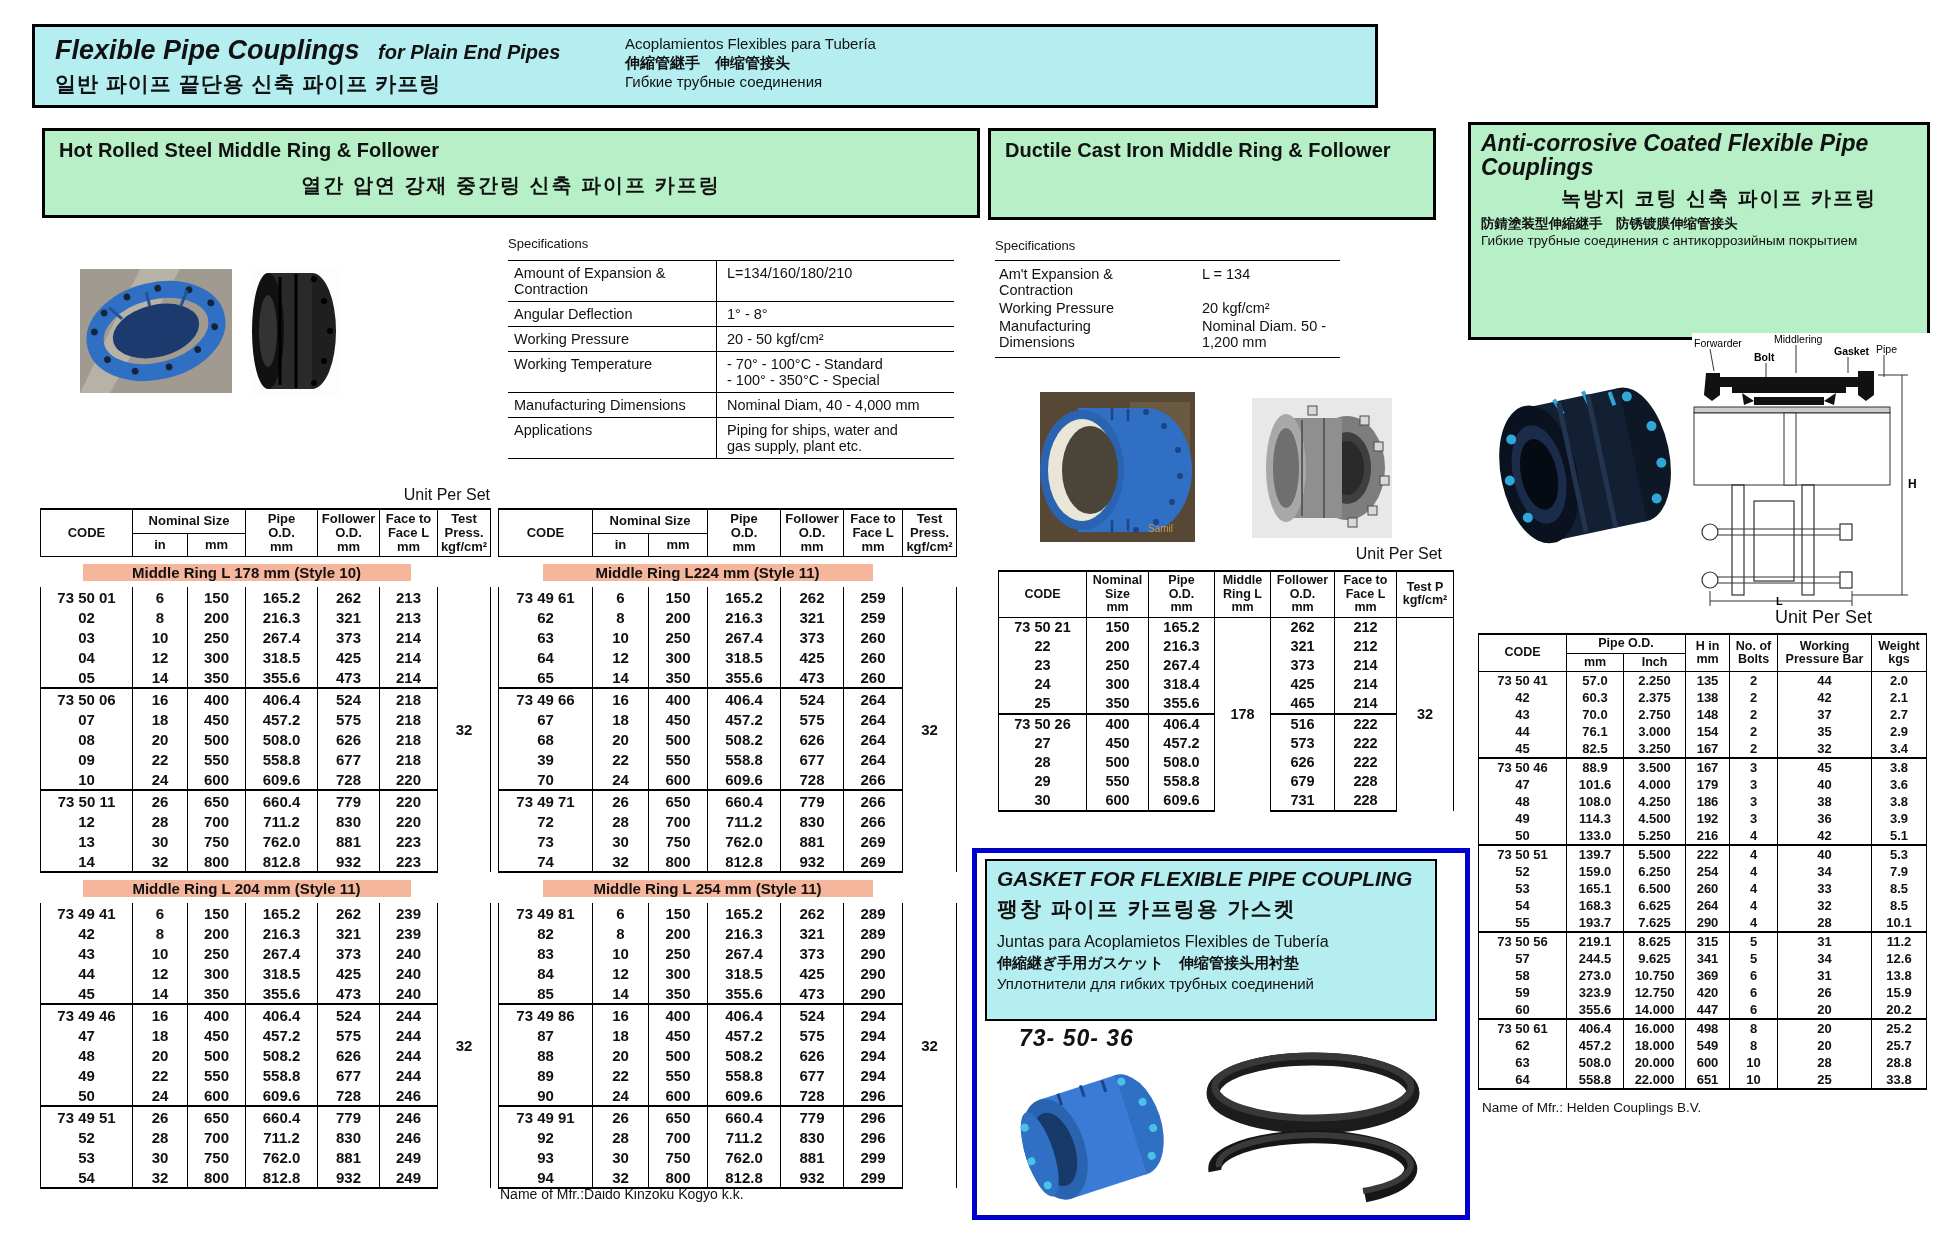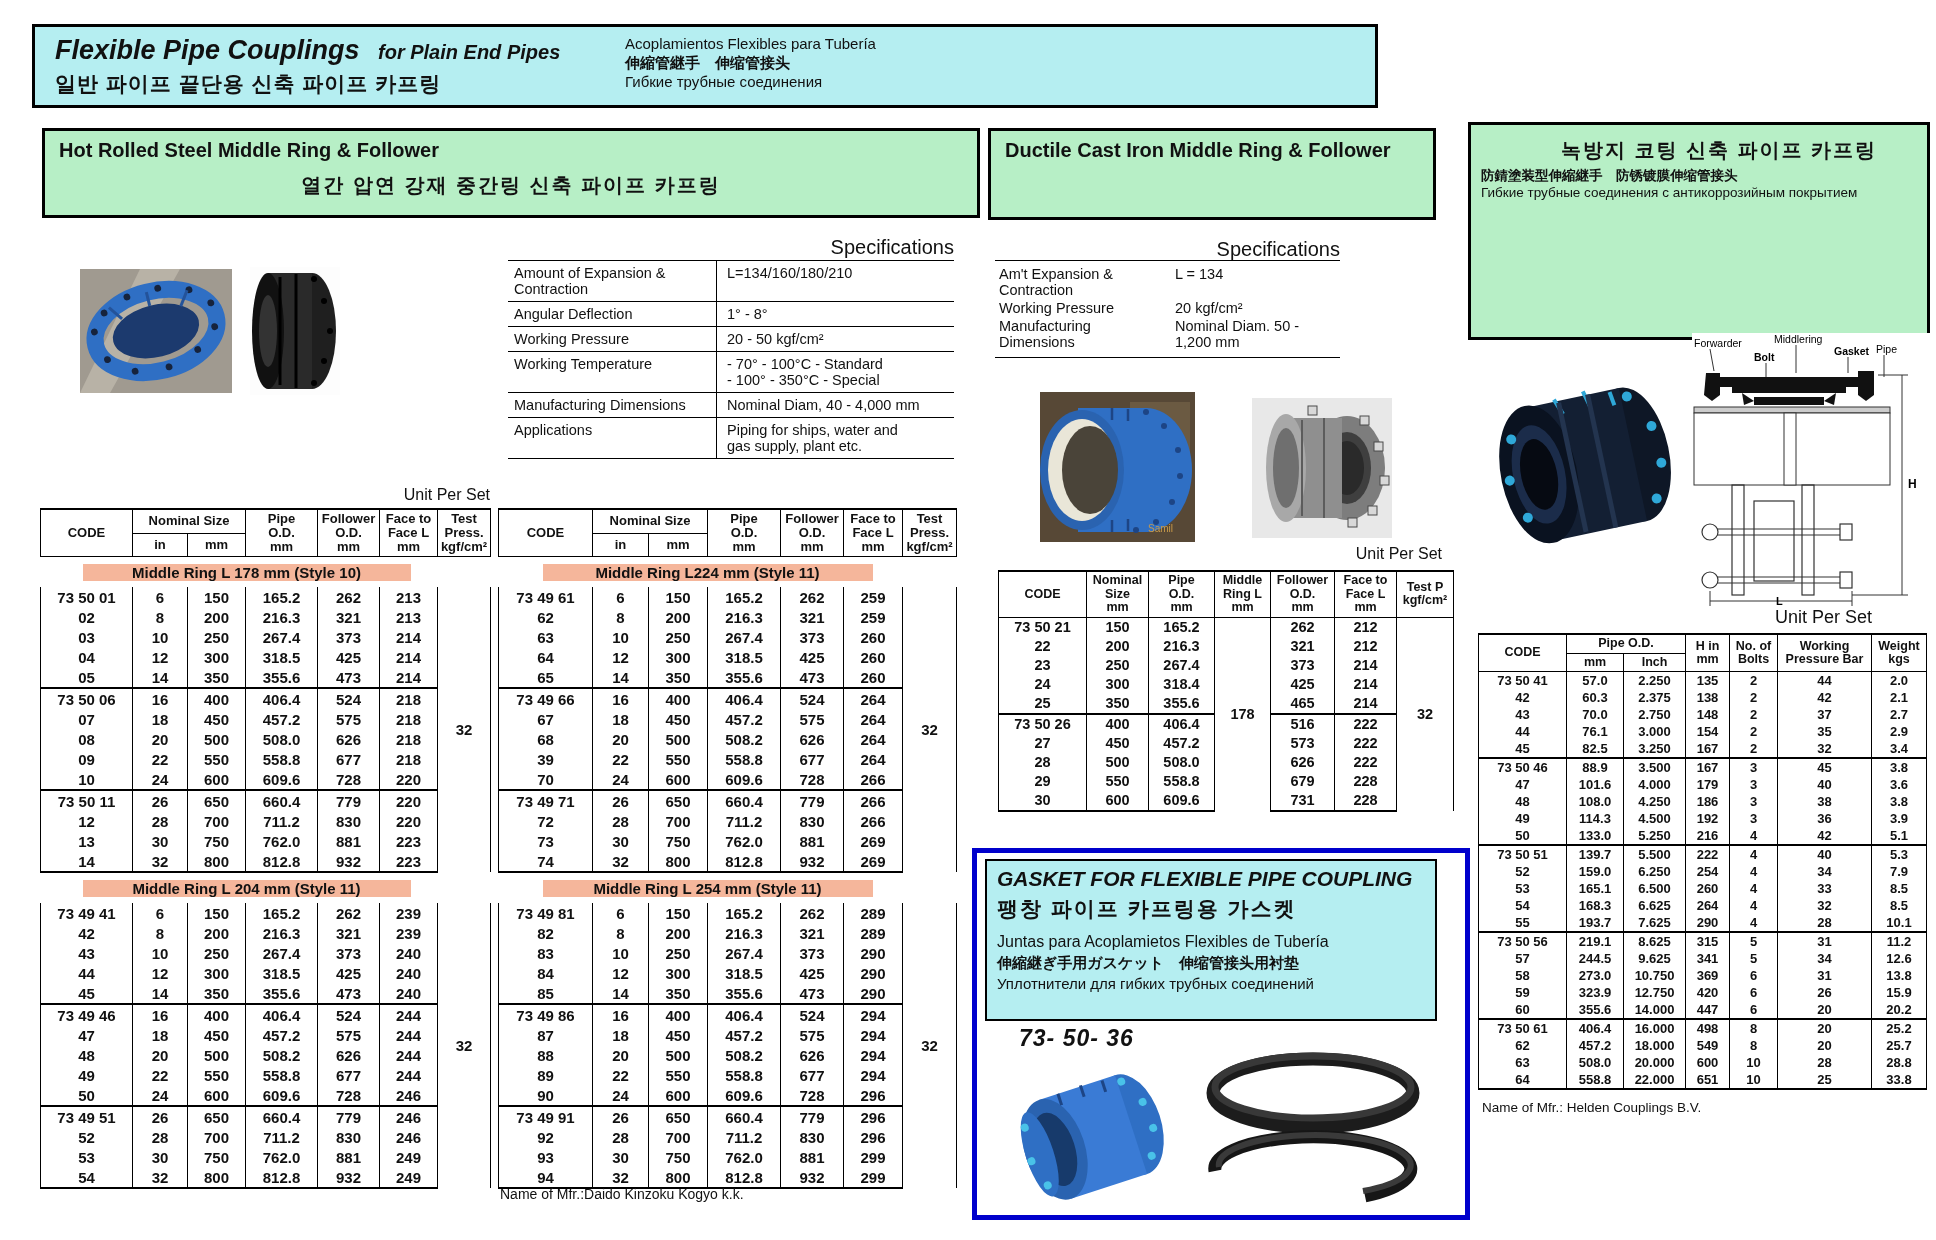--- a/index.html
+++ b/index.html
@@ -18,29 +18,29 @@
   .greenbox{background:#b7efc6;border:3px solid #000;padding:8px 14px;}
   .g-en{font-size:20px;font-weight:bold;}
   .g-ko{font-size:20px;font-weight:bold;text-align:center;margin-top:10px;letter-spacing:2px;}
 
   .anti-box{background:#b7efc6;border:3px solid #000;padding:6px 10px;}
   .anti-title{font-size:23px;font-weight:bold;font-style:italic;line-height:1.05;}
   .anti-ko{font-size:20px;font-weight:bold;text-align:center;margin:6px 0 4px 40px;letter-spacing:2px;}
   .anti-small{font-size:13.5px;line-height:1.25;}
 
   
-  .spec-title{font-size:20px;text-align:right;}
+  .spec-title{font-size:13px;text-align:left;}
   .specs{font-size:14.5px;}
   .spec-row{display:flex;border-bottom:1px solid #000;}
   .spec-row:first-child{border-top:1px solid #000;}
   .spec-label{width:198px;padding:4px 4px 4px 6px;border-right:1px solid #000;white-space:pre-line;}
   .spec-value{flex:1;padding:4px 2px 4px 10px;white-space:pre-line;}
 
   .dspecs{font-size:14.5px;border-top:1px solid #000;border-bottom:1px solid #000;padding:4px 0 6px 0;}
-  .dspec-row{display:flex;}
+  .dspec-row{display:flex;gap:27px;}
   .dspec-label{width:172px;padding:1px 0 1px 4px;white-space:pre-line;}
   .dspec-value{flex:1;padding:1px 0 1px 4px;white-space:pre-line;}
 
   .unit-label{font-size:16px;}
 
   
   table.cat{border-collapse:collapse;table-layout:fixed;}
   table.cat th{font-weight:bold;text-align:center;vertical-align:middle;
                white-space:pre-line;border:1px solid #000;padding:2px 0;line-height:1.08;}
   table.cat thead tr:first-child th{border-top:2px solid #000;}
@@ -958,20 +958,21 @@
         </g>
         <g fill="none" stroke="#161616">
           <path d="M 30 130 A 98 32 0 1 1 180 155" stroke-width="13"></path>
           <path d="M 34 126 A 96 30 0 1 1 178 150" stroke-width="6" stroke="#3a3a3a"></path>
         </g>
       </svg>
     </div>
   </div>
 
   <div class="box anti-box" style="left:1468px;top:122px;width:462px;height:218px;">
+    <div class="anti-title">Anti-corrosive Coated Flexible Pipe Couplings</div>
     <div class="anti-ko">녹방지 코팅 신축 파이프 카프링</div>
     <div class="anti-small" style="font-weight:bold;">防錆塗装型伸縮継手　防锈镀膜伸缩管接头</div>
     <div class="anti-small">Гибкие трубные соединения с антикоррозийным покрытием</div>
   </div>
 
   <div class="photo box" style="left:1488px;top:352px;width:205px;height:218px;">
     <svg width="205" height="218">
       <rect width="205" height="218" fill="#fff"></rect>
       <g transform="translate(100,112) rotate(-12)">
         <ellipse cx="46" cy="0" rx="36" ry="68" fill="#0e1726"></ellipse>

